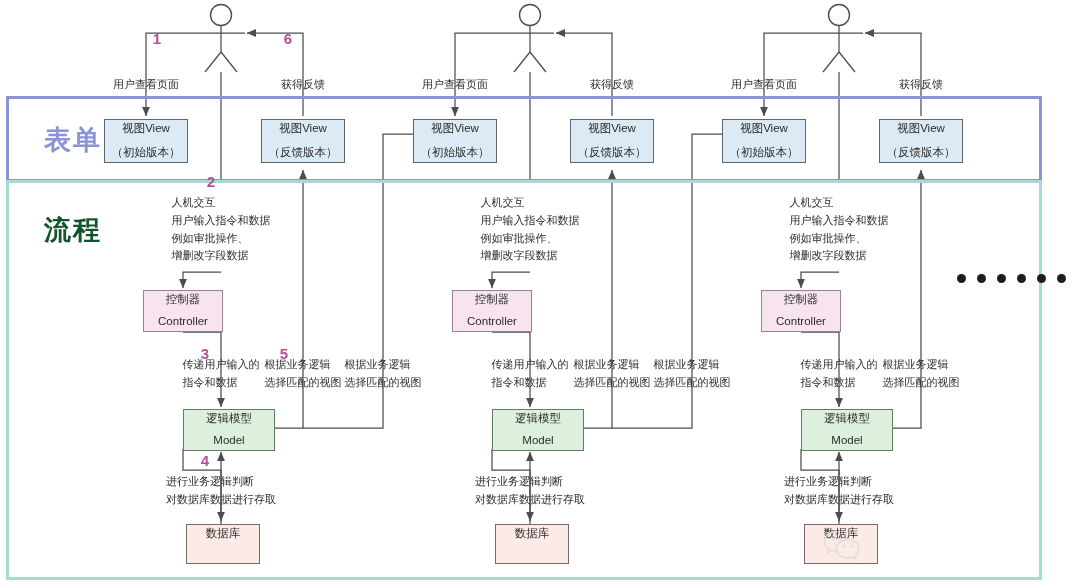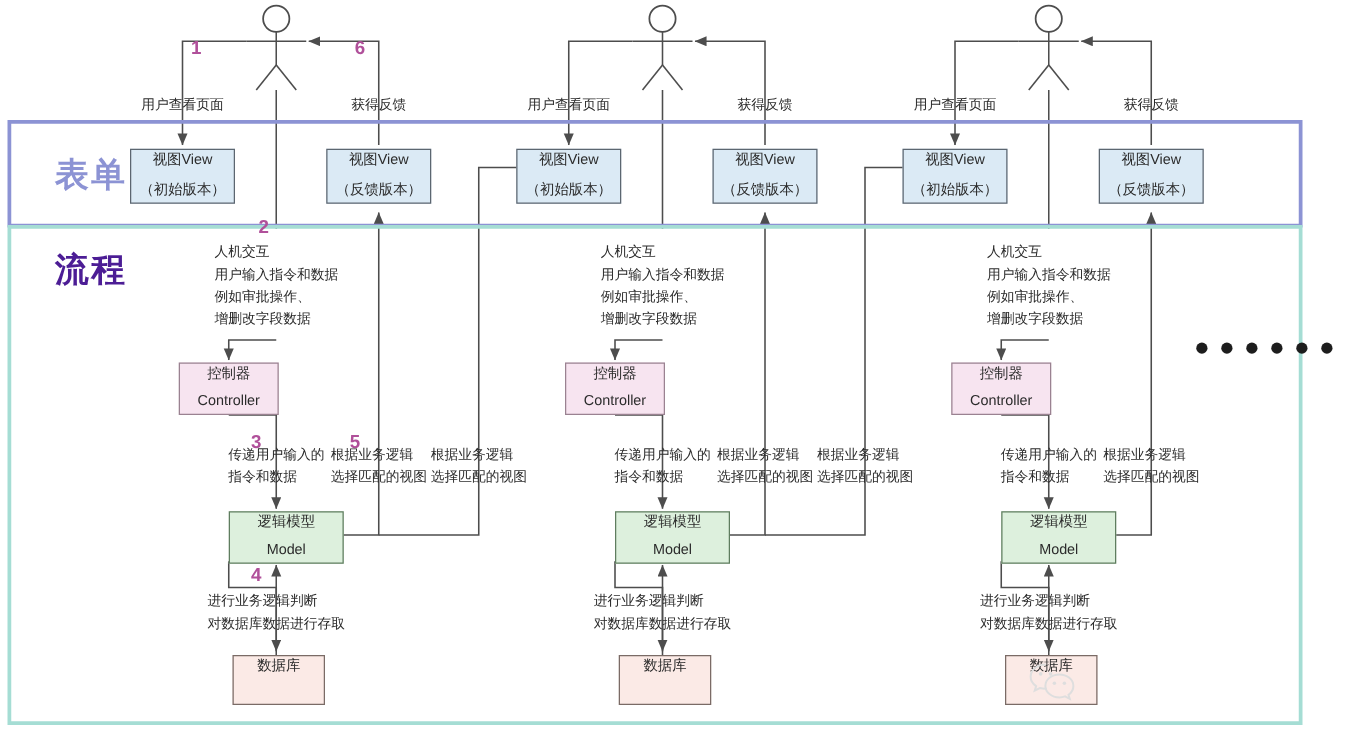--- a/index.html
+++ b/index.html
@@ -33,21 +33,21 @@
   }
   .band-label {
     position: absolute;
     font-size: 27px;
     font-weight: bold;
     letter-spacing: 2px;
     white-space: nowrap;
     margin-left: 28px;
   }
   .band-label-form { left: 16px; top: 122px; color: #8c93d4; }
-  .band-label-flow { left: 16px; top: 198px; color: #4c1d95; }
+  .band-label-flow { left: 16px; top: 212px; color: #14532d; }
 
   
   .nodebox {
     position: absolute;
     box-sizing: border-box;
     display: flex;
     flex-direction: column;
     align-items: center;
     justify-content: space-between;
     font-size: 11.5px;

